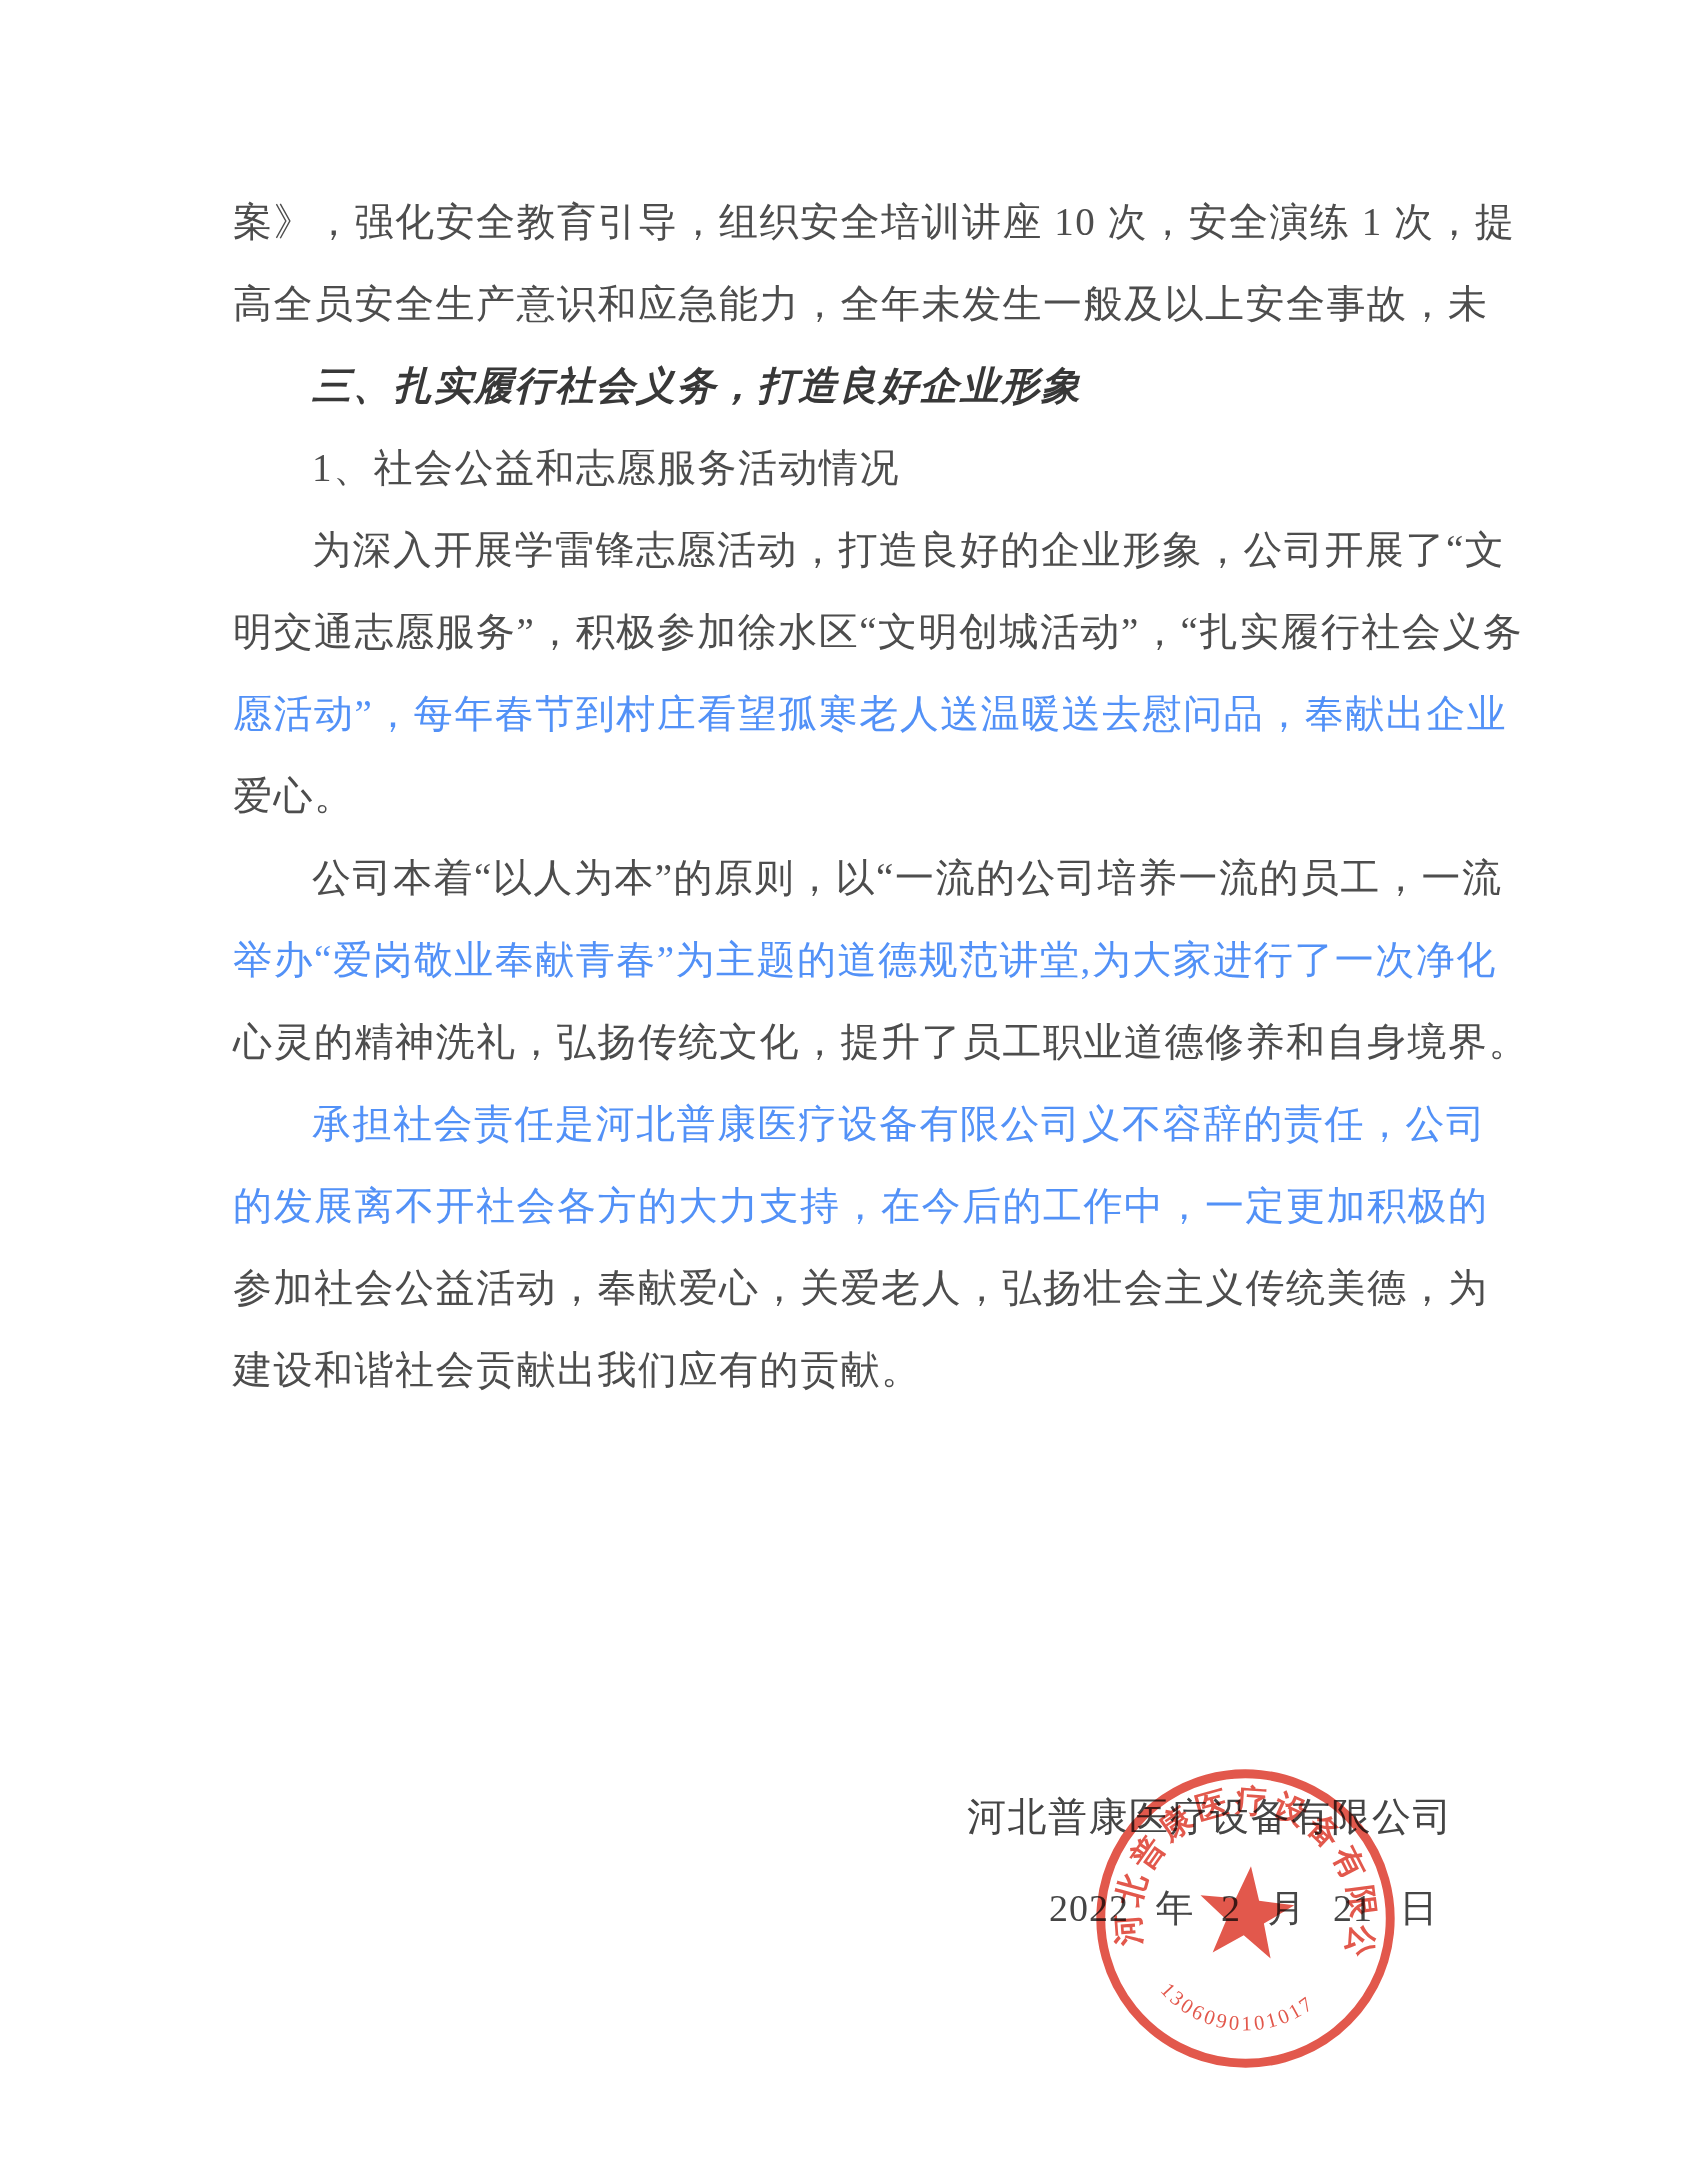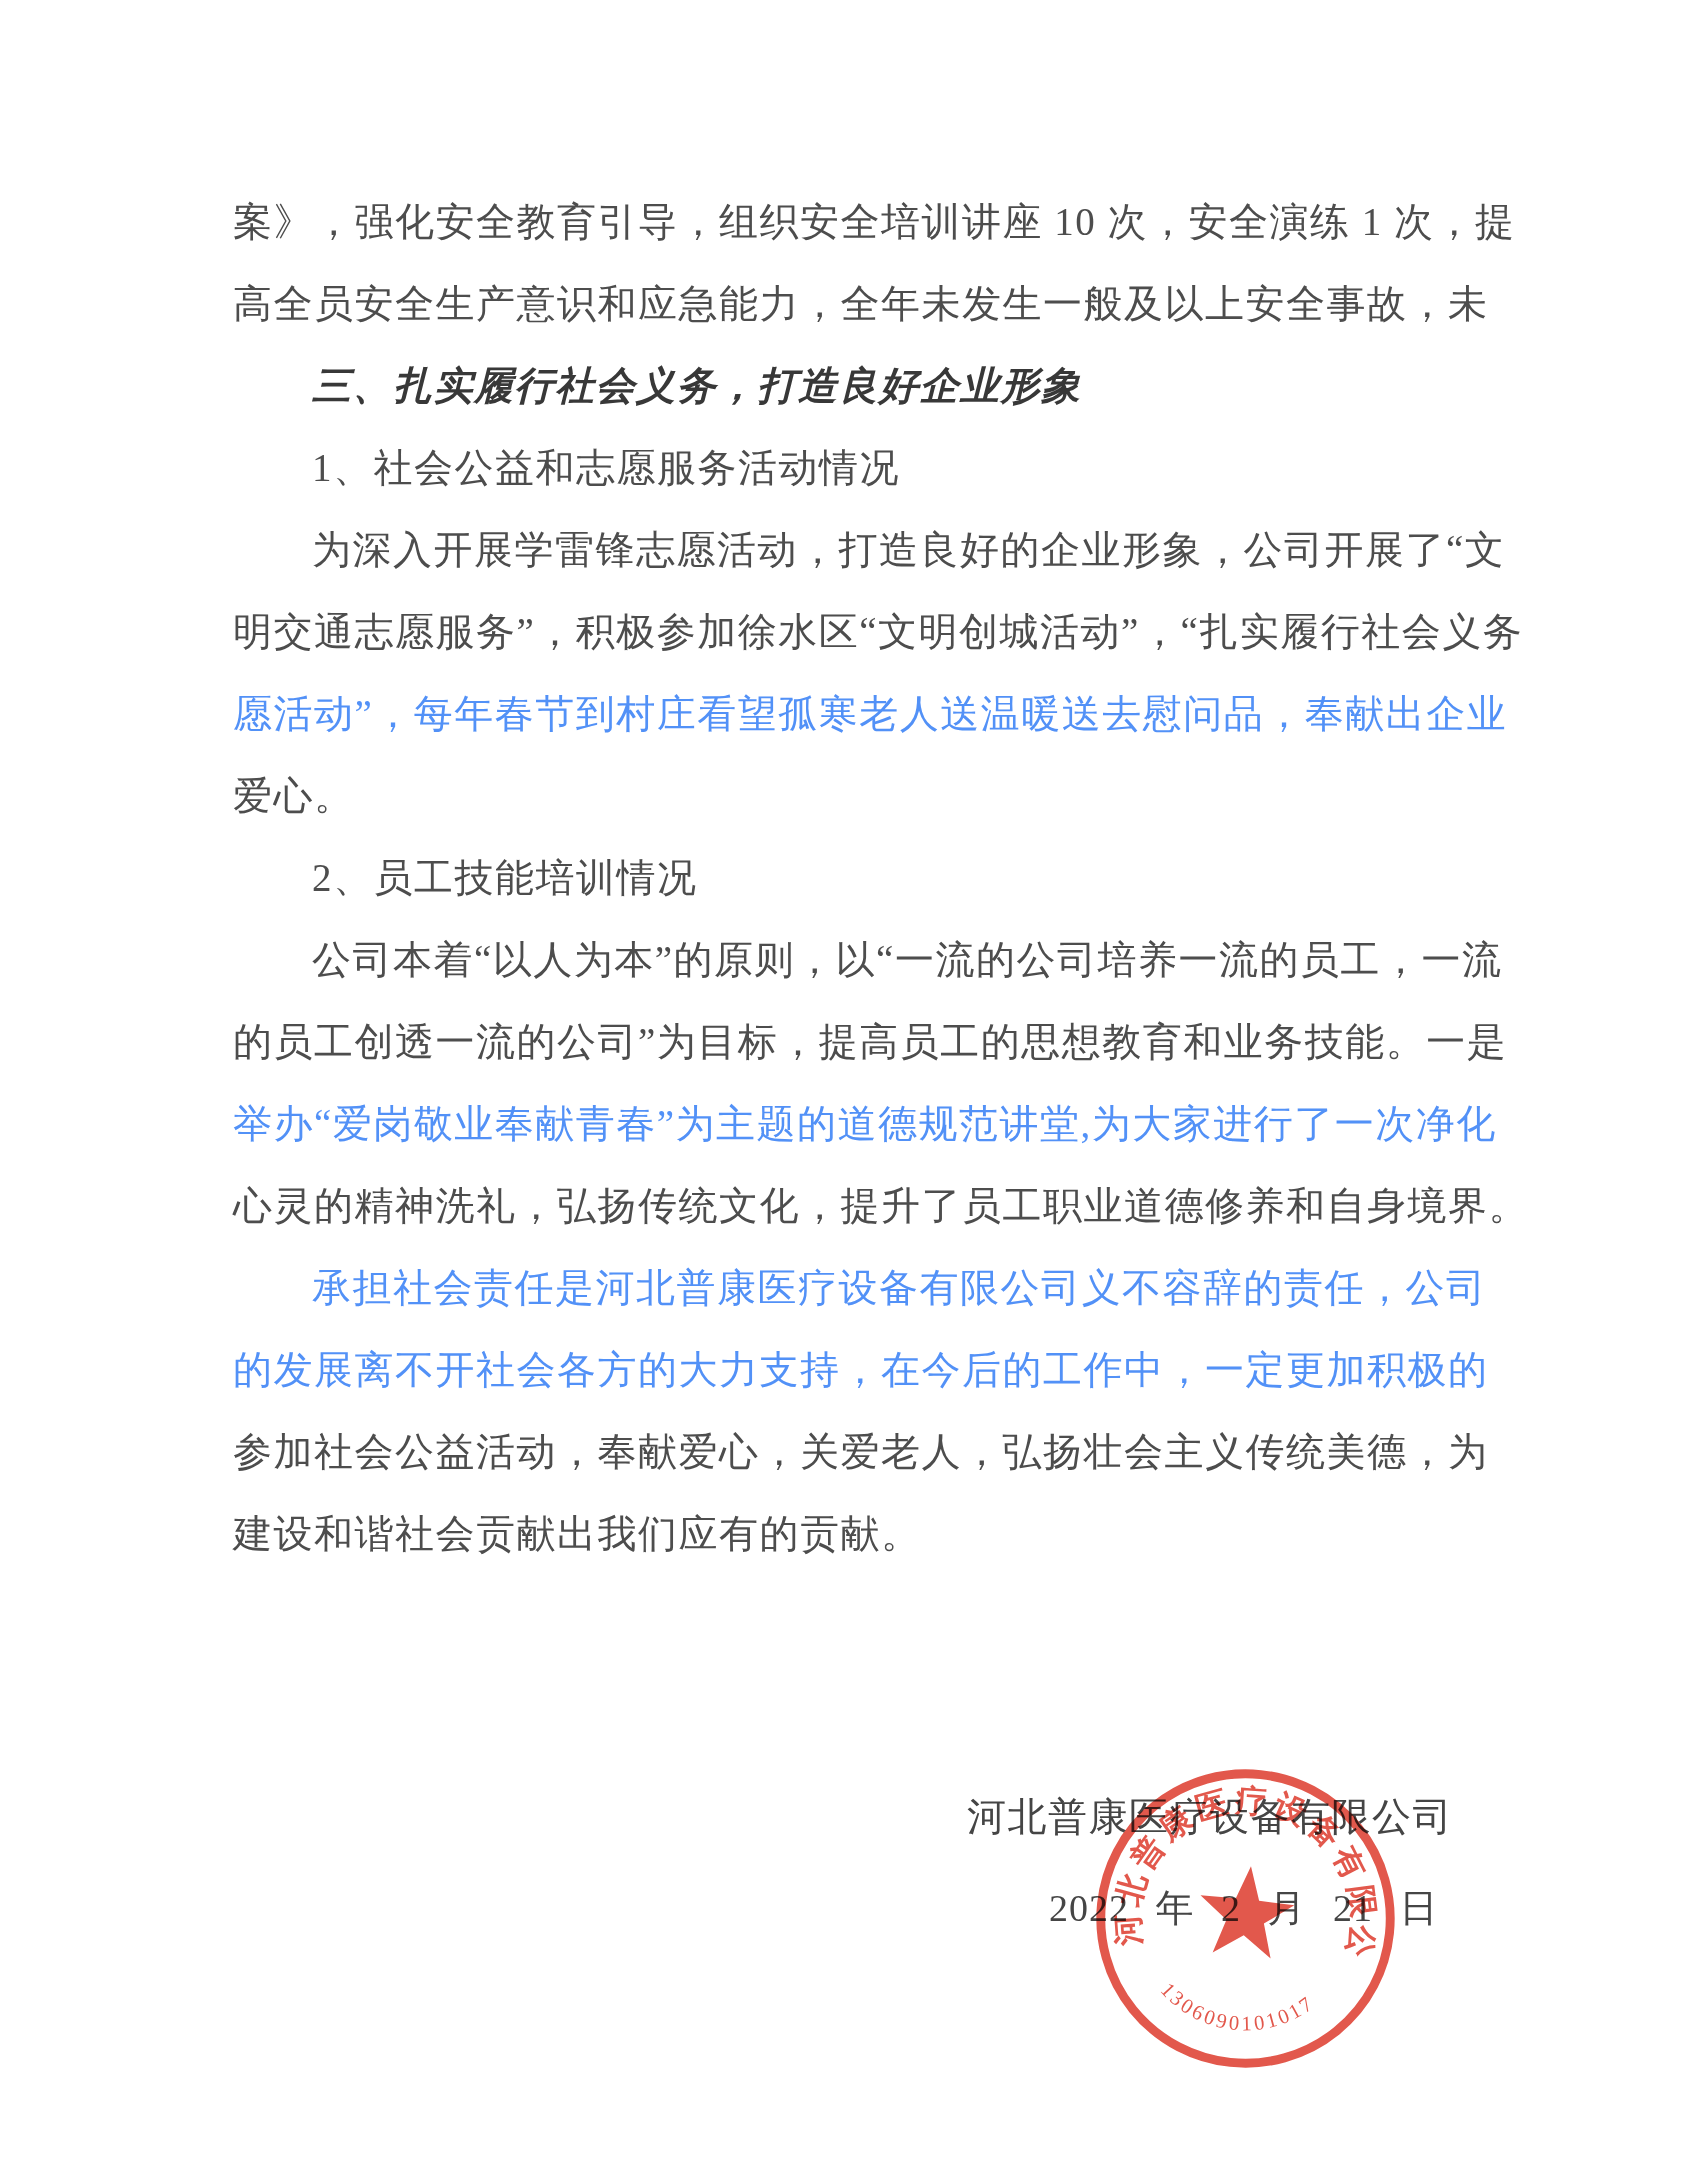--- a/index.html
+++ b/index.html
@@ -74,23 +74,21 @@
 
   <div class="body-text">
       <div class="line">案》，强化安全教育引导，组织安全培训讲座 10 次，安全演练 1 次，提</div>
       <div class="line">高全员安全生产意识和应急能力，全年未发生一般及以上安全事故，未</div>
       <div class="line indent bold">三、扎实履行社会义务，打造良好企业形象</div>
       <div class="line indent">1、社会公益和志愿服务活动情况</div>
       <div class="line indent">为深入开展学雷锋志愿活动，打造良好的企业形象，公司开展了“文</div>
       <div class="line">明交通志愿服务”，积极参加徐水区“文明创城活动”，“扎实履行社会义务</div>
       <div class="line faded">愿活动”，每年春节到村庄看望孤寒老人送温暖送去慰问品，奉献出企业</div>
       <div class="line">爱心。</div>
-      <div class="line indent">2、员工技能培训情况</div>
       <div class="line indent">公司本着“以人为本”的原则，以“一流的公司培养一流的员工，一流</div>
-      <div class="line">的员工创透一流的公司”为目标，提高员工的思想教育和业务技能。一是</div>
       <div class="line faded">举办“爱岗敬业奉献青春”为主题的道德规范讲堂,为大家进行了一次净化</div>
       <div class="line">心灵的精神洗礼，弘扬传统文化，提升了员工职业道德修养和自身境界。</div>
       <div class="line indent faded">承担社会责任是河北普康医疗设备有限公司义不容辞的责任，公司</div>
       <div class="line faded">的发展离不开社会各方的大力支持，在今后的工作中，一定更加积极的</div>
       <div class="line">参加社会公益活动，奉献爱心，关爱老人，弘扬壮会主义传统美德，为</div>
       <div class="line">建设和谐社会贡献出我们应有的贡献。</div>
     </div>
 
   <div class="sig-company">河北普康医疗设备有限公司</div>
 

